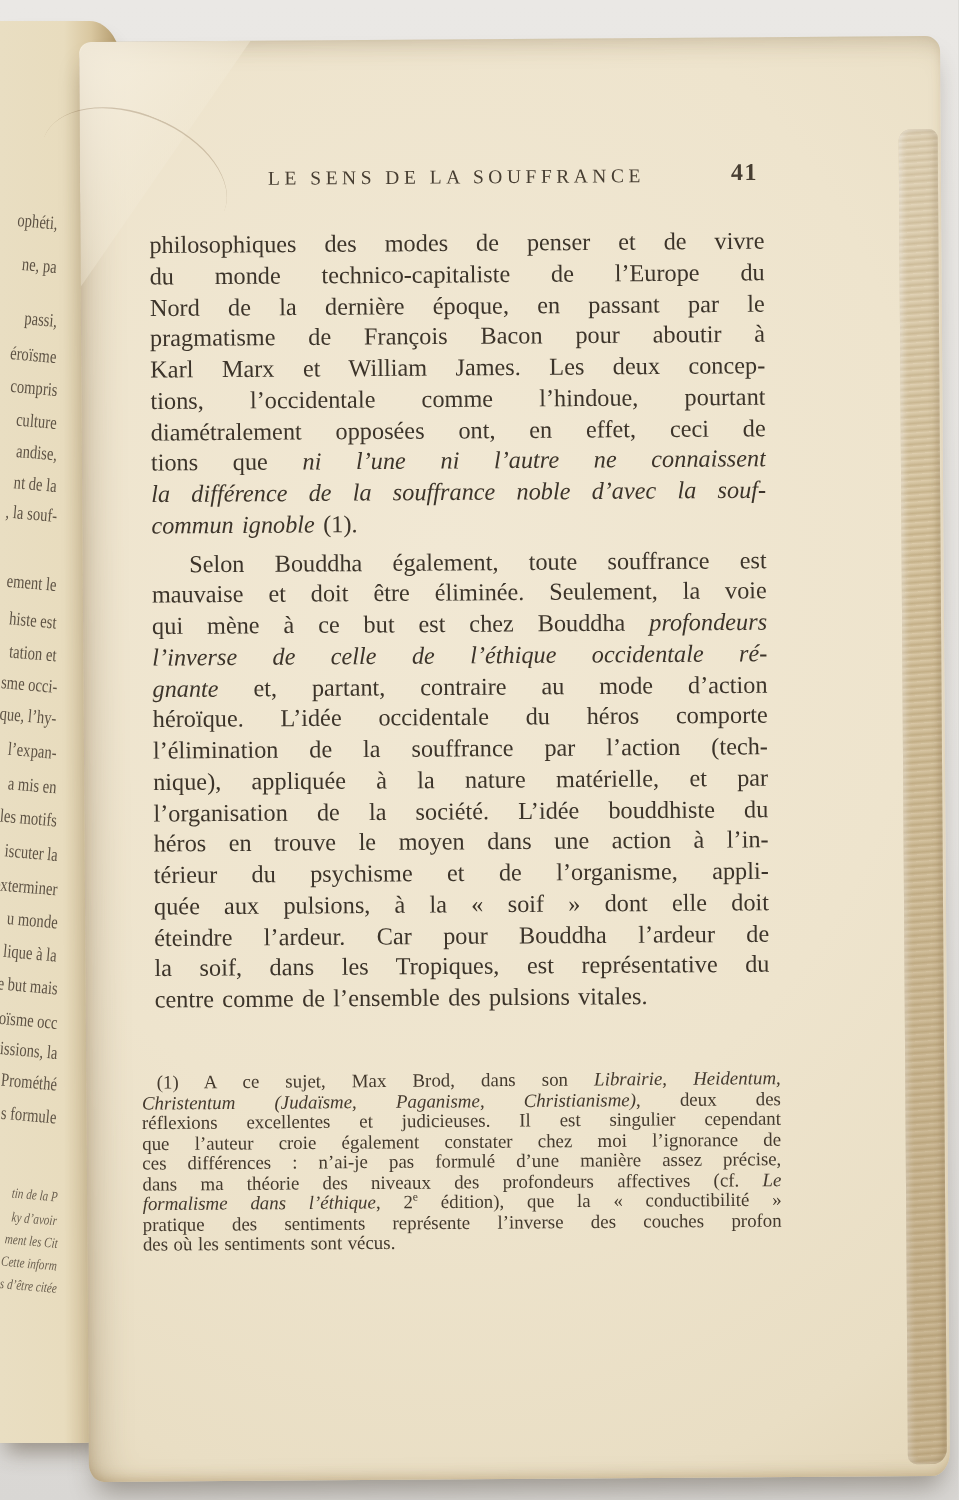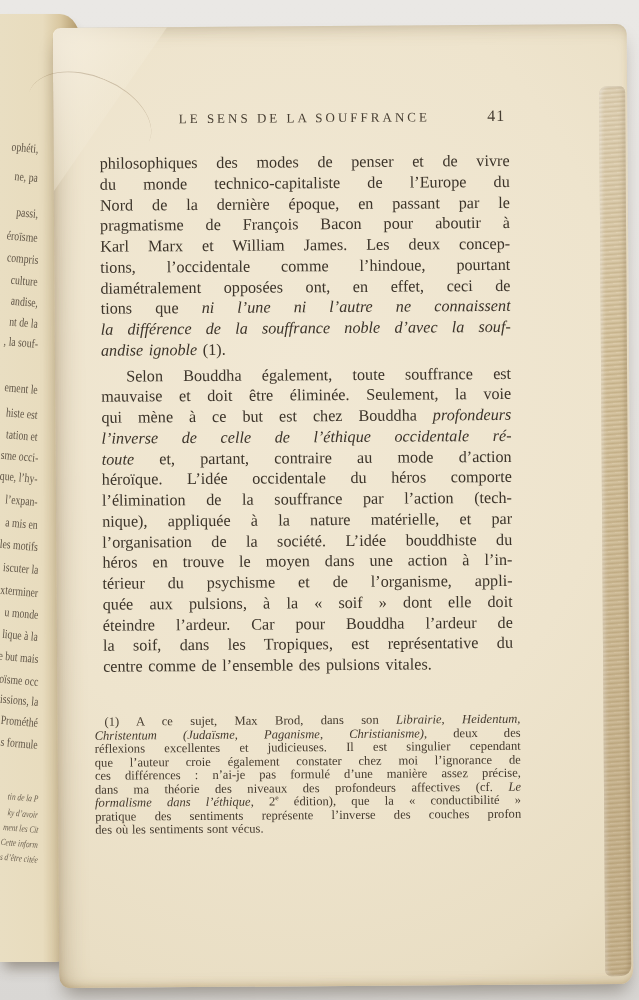--- a/index.html
+++ b/index.html
@@ -52,21 +52,21 @@
     border-radius:8px 6px 10px 6px;
     box-shadow:inset 2px 0 4px rgba(255,255,255,.45), inset -2px 0 5px rgba(120,95,55,.35);
   }
   .fore-edge::after{
     content:"";position:absolute;inset:0;border-radius:inherit;
     background:linear-gradient(180deg,rgba(255,255,255,.22),rgba(0,0,0,0) 30%,rgba(120,90,50,.16) 85%);
   }
   
   .page-header{position:absolute;left:46px;top:84px;width:410px;height:18px;
     font-size:13px;letter-spacing:3px;color:#473e32;text-align:center;}
-  .page-number{position:absolute;right:4px;top:-2px;font-size:16px;letter-spacing:1px;}
+  .page-number{position:absolute;right:4px;top:-2px;font-size:16px;letter-spacing:1px;font-weight:bold;}
   .body-text{position:absolute;left:46px;top:126px;width:410px;
     font-size:16.2px;line-height:20.75px;word-spacing:1.5px;}
   .para+.para{margin-top:5px;}
   .line{text-align:justify;text-align-last:justify;height:20.75px;overflow:hidden;}
   .line.last{text-align-last:left;}
   .line.indent{text-indent:25px;}
   .footnote{position:absolute;left:37px;top:688px;width:426px;
     font-size:12.6px;line-height:13.55px;color:#443a2e;word-spacing:.5px;}
   .footnote .line{height:13.55px;}
   .footnote .line.indent{text-indent:10px;}
@@ -133,28 +133,28 @@
         <div class="para">
           <div class="line"><span>philosophiques des modes de penser et de vivre</span></div>
           <div class="line"><span>du monde technico-capitaliste de l’Europe du</span></div>
           <div class="line"><span>Nord de la dernière époque, en passant par le</span></div>
           <div class="line"><span>pragmatisme de François Bacon pour aboutir à</span></div>
           <div class="line"><span>Karl Marx et William James. Les deux concep-</span></div>
           <div class="line"><span>tions, l’occidentale comme l’hindoue, pourtant</span></div>
           <div class="line"><span>diamétralement opposées ont, en effet, ceci de</span></div>
           <div class="line"><span>tions que </span><i>ni l’une ni l’autre ne connaissent</i></div>
           <div class="line"><i>la différence de la souffrance noble d’avec la souf-</i></div>
-          <div class="line last"><i>andise ignoble</i><span> (1).</span></div>
+          <div class="line last"><i>commun ignoble</i><span> (1).</span></div>
         </div>
         <div class="para">
           <div class="line indent"><span>Selon Bouddha également, toute souffrance est</span></div>
           <div class="line"><span>mauvaise et doit être éliminée. Seulement, la voie</span></div>
           <div class="line"><span>qui mène à ce but est chez Bouddha </span><i>profondeurs</i></div>
           <div class="line"><i>l’inverse de celle de l’éthique occidentale ré-</i></div>
-          <div class="line"><i>toute</i><span> et, partant, contraire au mode d’action</span></div>
+          <div class="line"><i>gnante</i><span> et, partant, contraire au mode d’action</span></div>
           <div class="line"><span>héroïque. L’idée occidentale du héros comporte</span></div>
           <div class="line"><span>l’élimination de la souffrance par l’action (tech-</span></div>
           <div class="line"><span>nique), appliquée à la nature matérielle, et par</span></div>
           <div class="line"><span>l’organisation de la société. L’idée bouddhiste du</span></div>
           <div class="line"><span>héros en trouve le moyen dans une action à l’in-</span></div>
           <div class="line"><span>térieur du psychisme et de l’organisme, appli-</span></div>
           <div class="line"><span>quée aux pulsions, à la « soif » dont elle doit</span></div>
           <div class="line"><span>éteindre l’ardeur. Car pour Bouddha l’ardeur de</span></div>
           <div class="line"><span>la soif, dans les Tropiques, est représentative du</span></div>
           <div class="line last"><span>centre comme de l’ensemble des pulsions vitales.</span></div>

